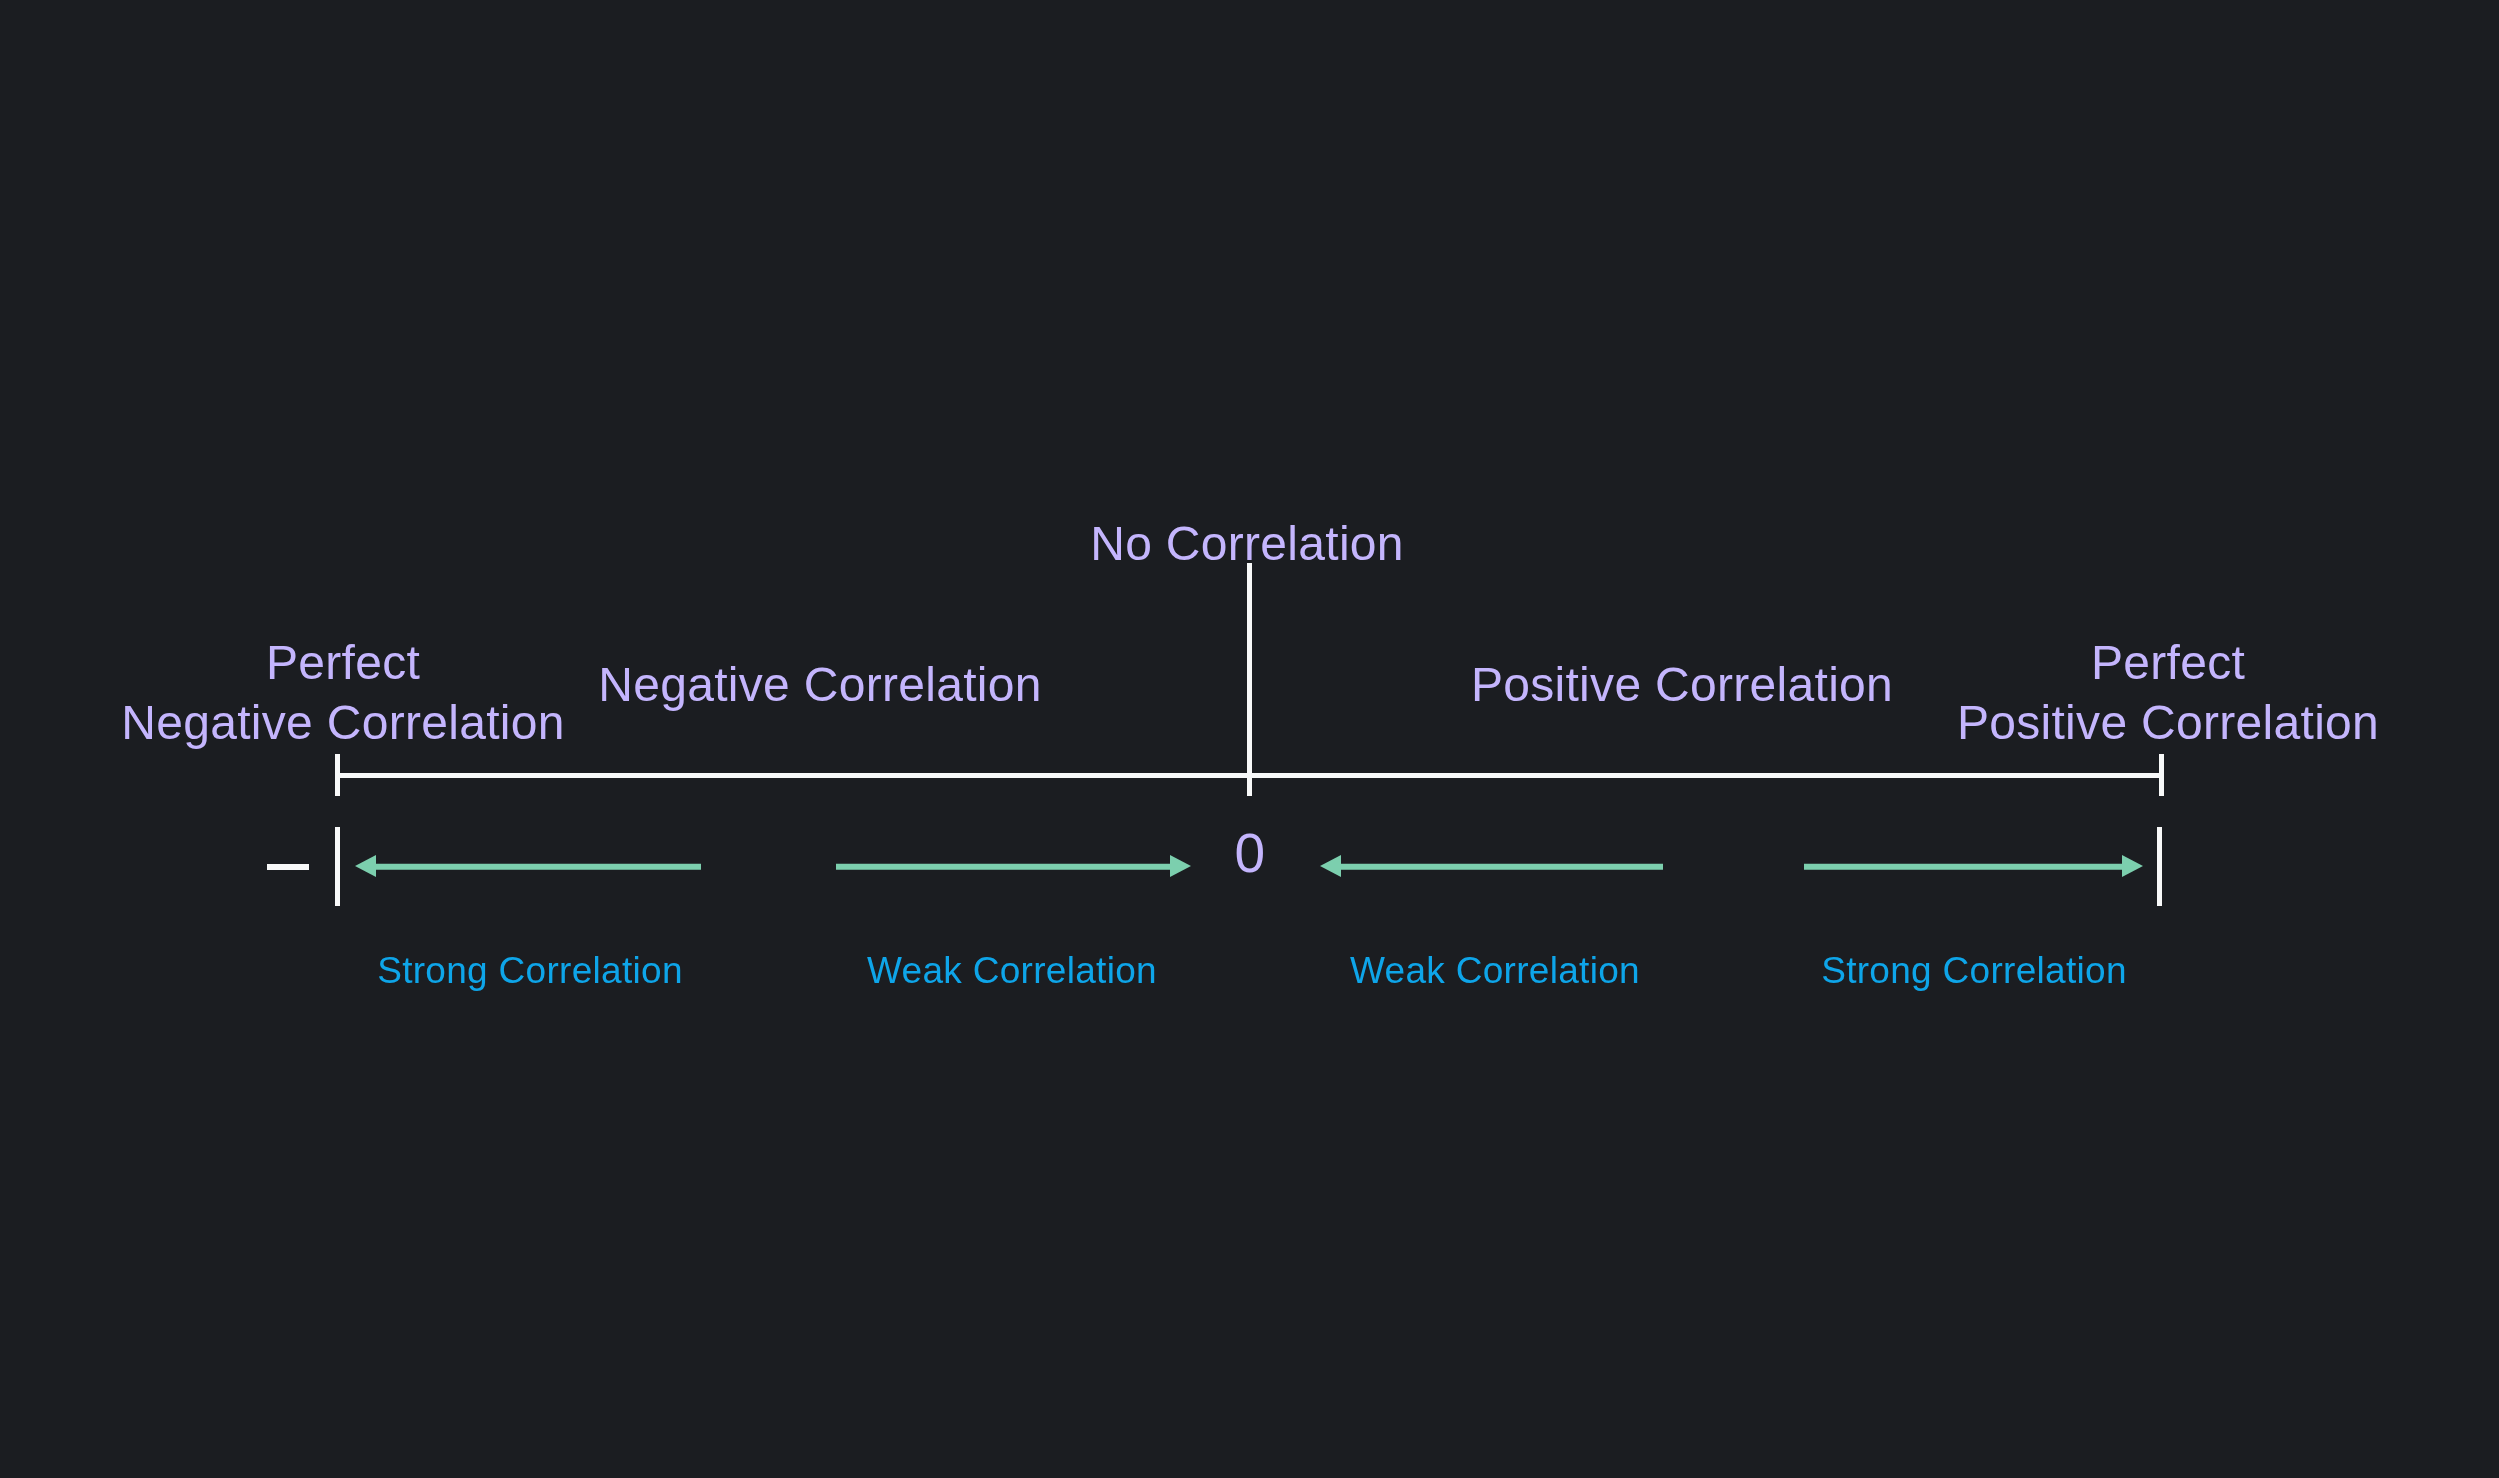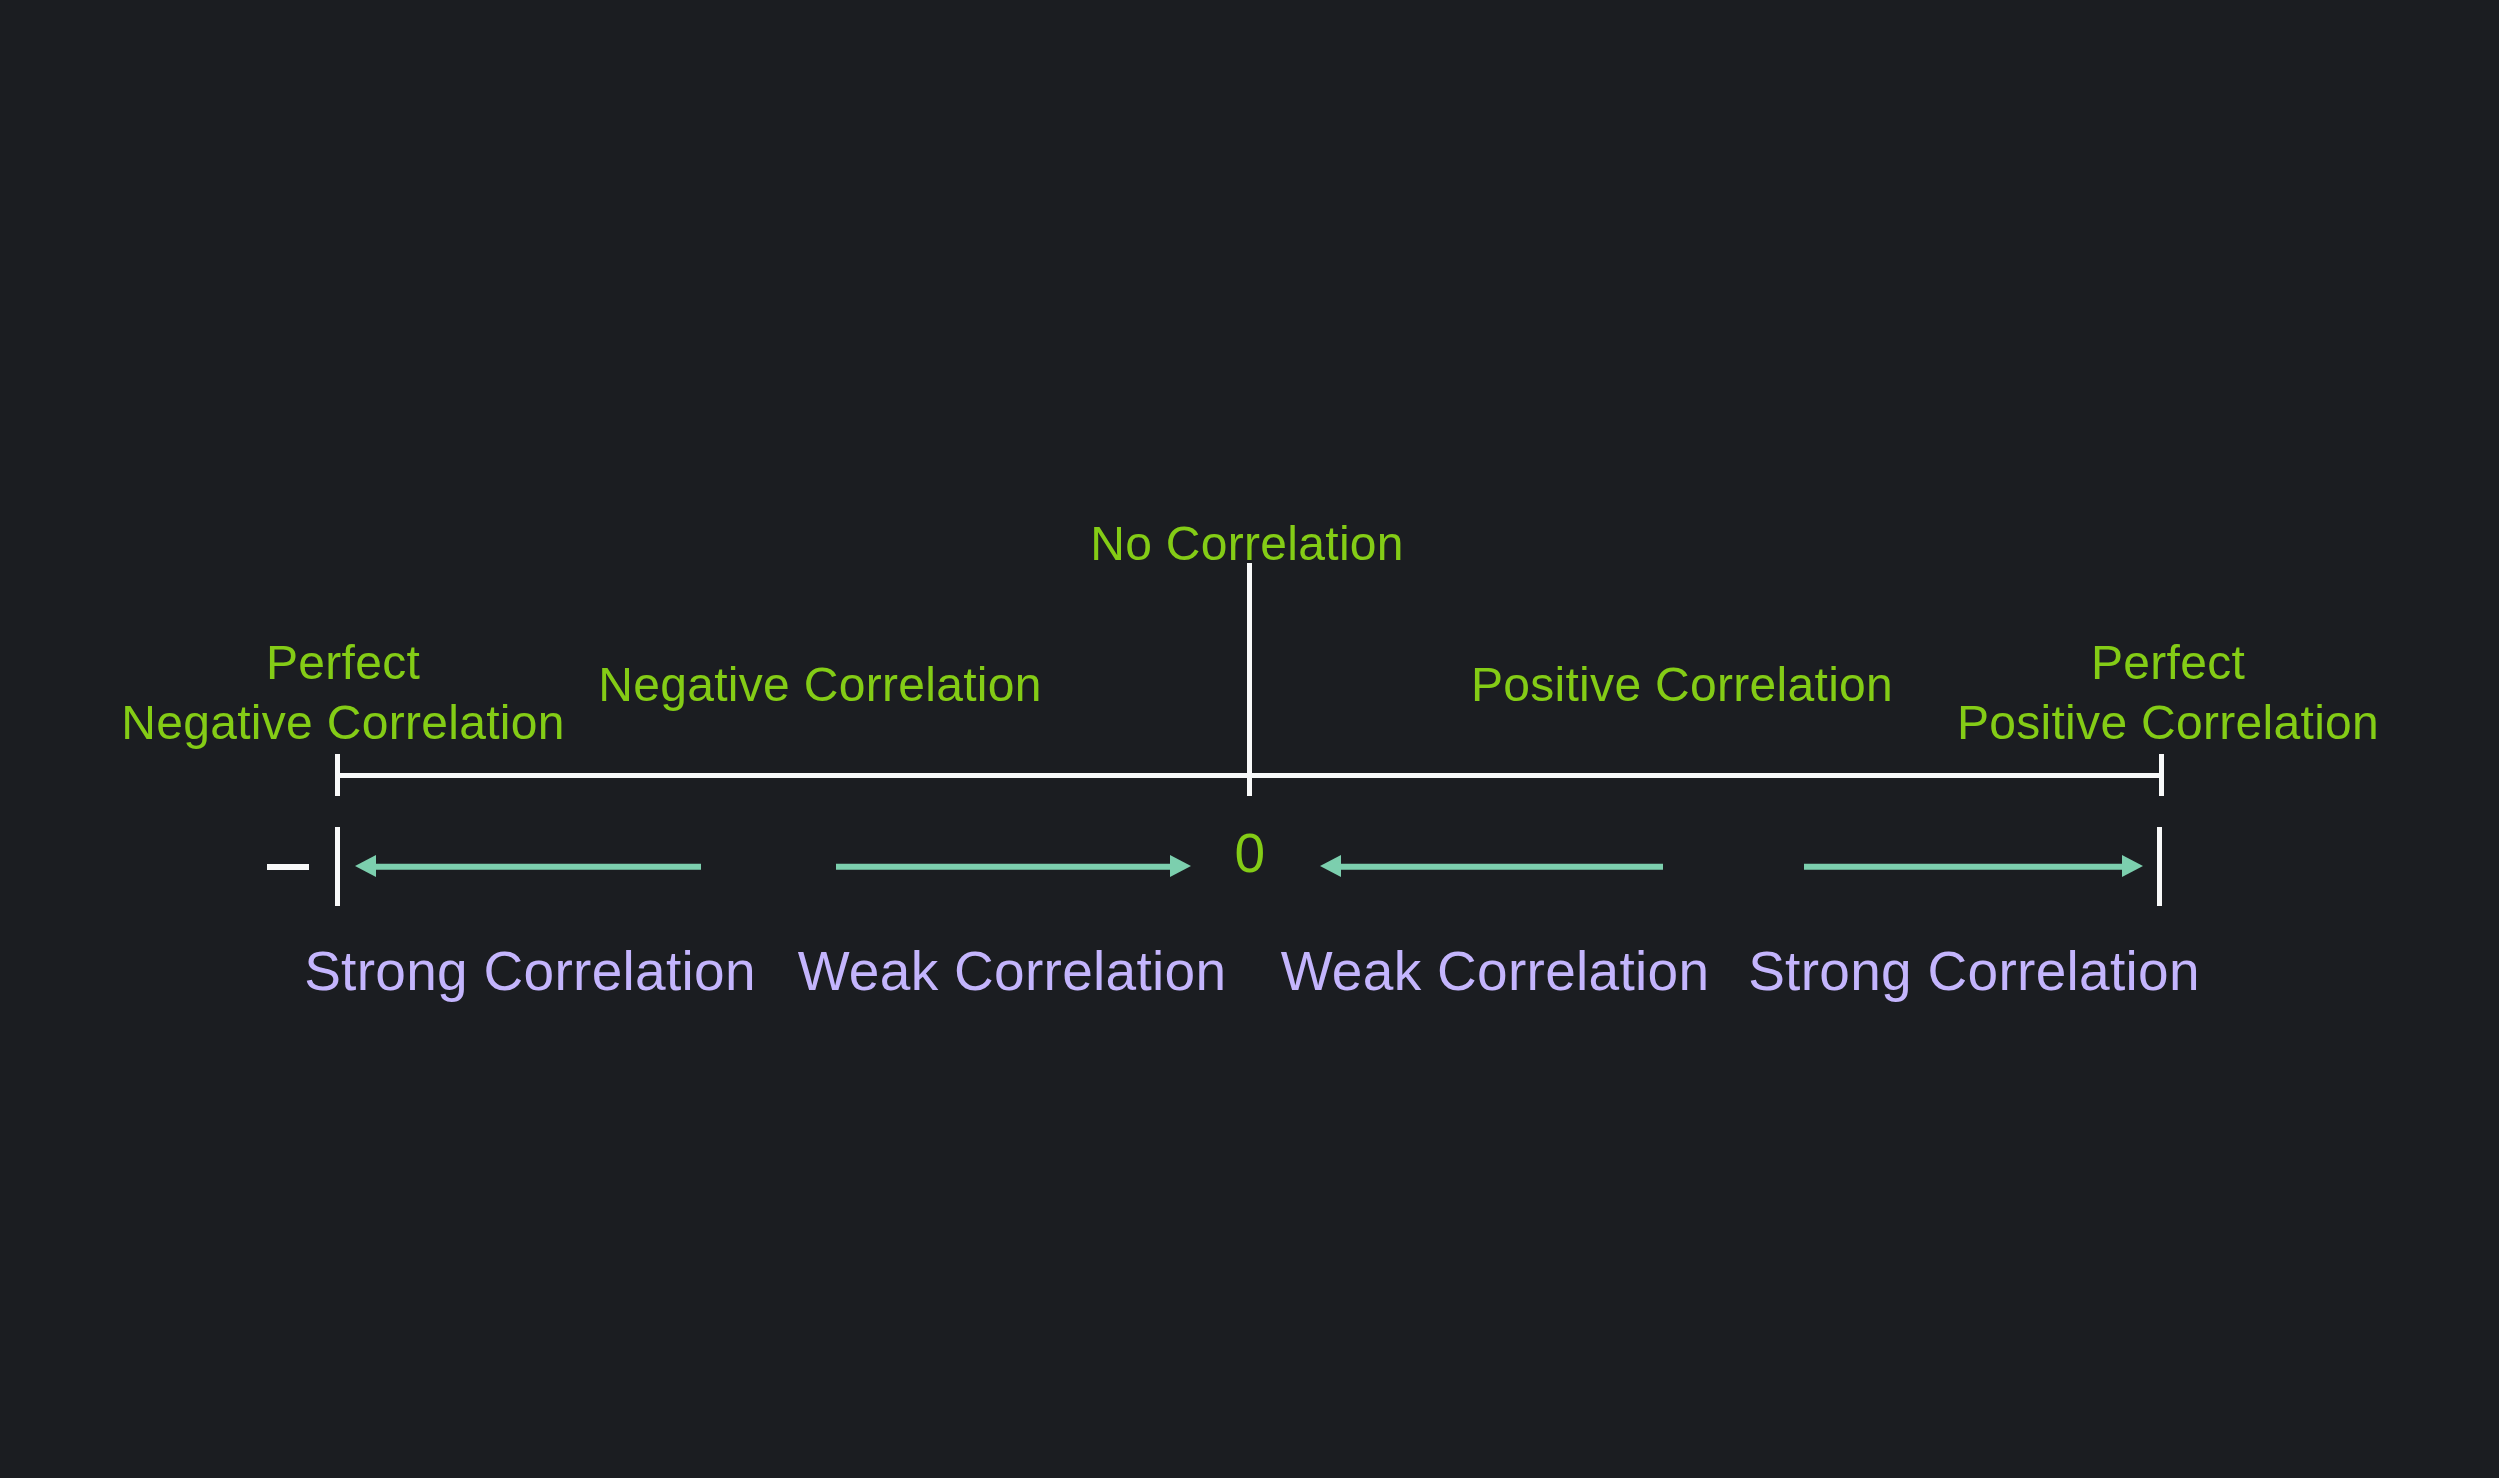--- a/index.html
+++ b/index.html
@@ -10,27 +10,27 @@
     background: #1b1d21;
     font-family: "Liberation Sans", sans-serif;
     overflow: hidden;
   }
   
   .lbl {
     position: absolute;
     transform: translateX(-50%);
     text-align: center;
     white-space: nowrap;
-    color: #84cc16;
+    color: #c4b5fd;
     font-size: 48px;
     line-height: 60px;
     font-weight: 400;
     letter-spacing: 0.3px;
   }
-  .lbl.teal { color: #c4b5fd; font-size: 55px; }
+  .lbl.teal { color: #0ea5e9; font-size: 37px; }
   .lbl.zero { font-size: 55px; line-height: 62px; }
   
   .wline { position: absolute; background: #f8f9f9; }
   
   .arrow { position: absolute; height: 23.4px; }
   .arrow .shaft {
     position: absolute;
     top: 50%;
     transform: translateY(-50%);
     height: 6.5px;

